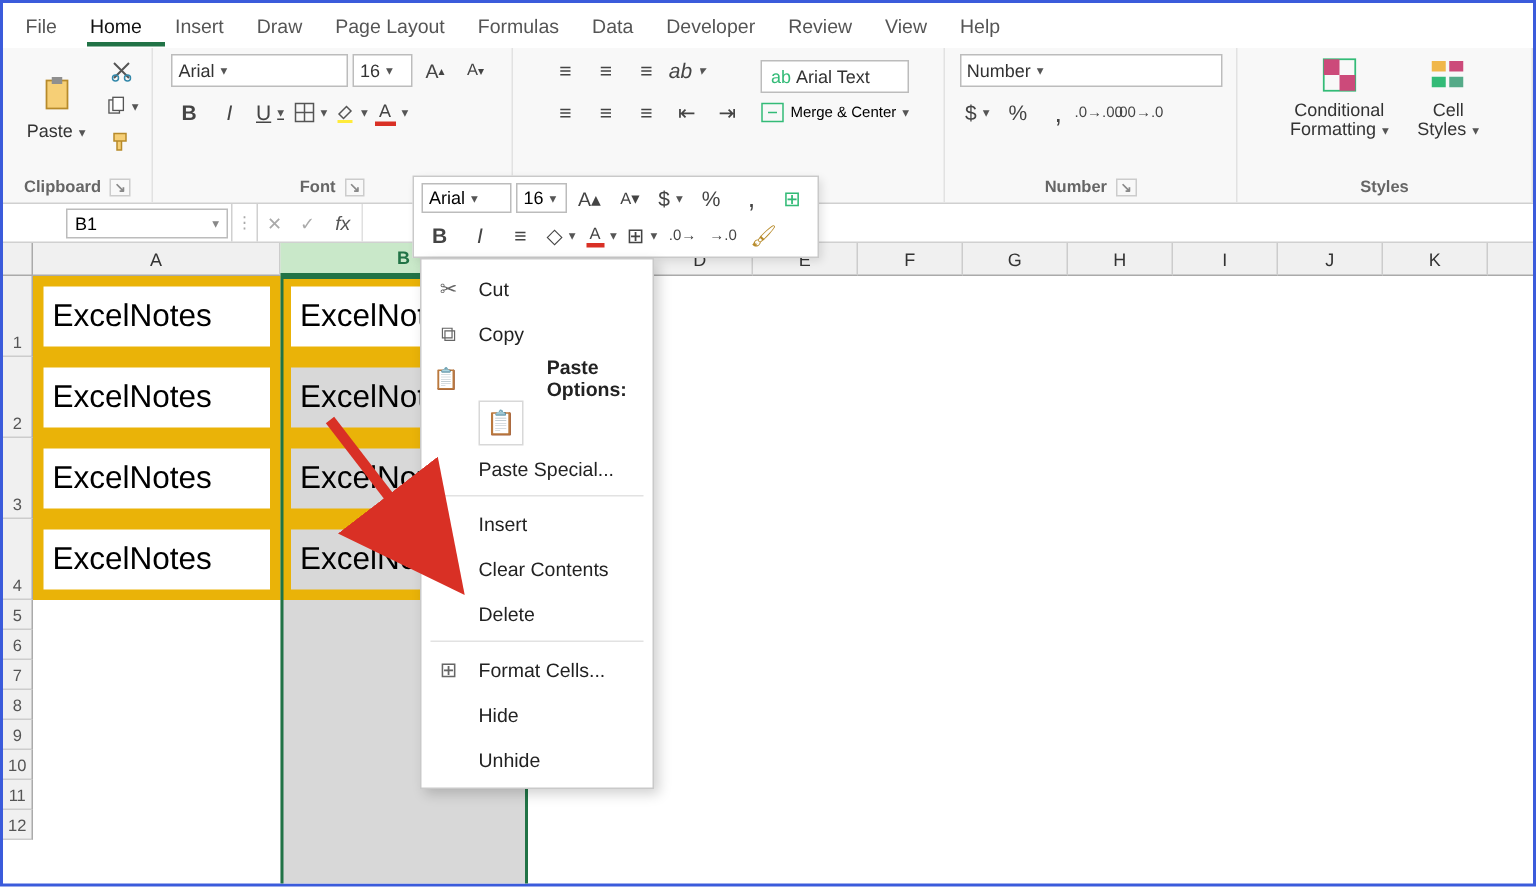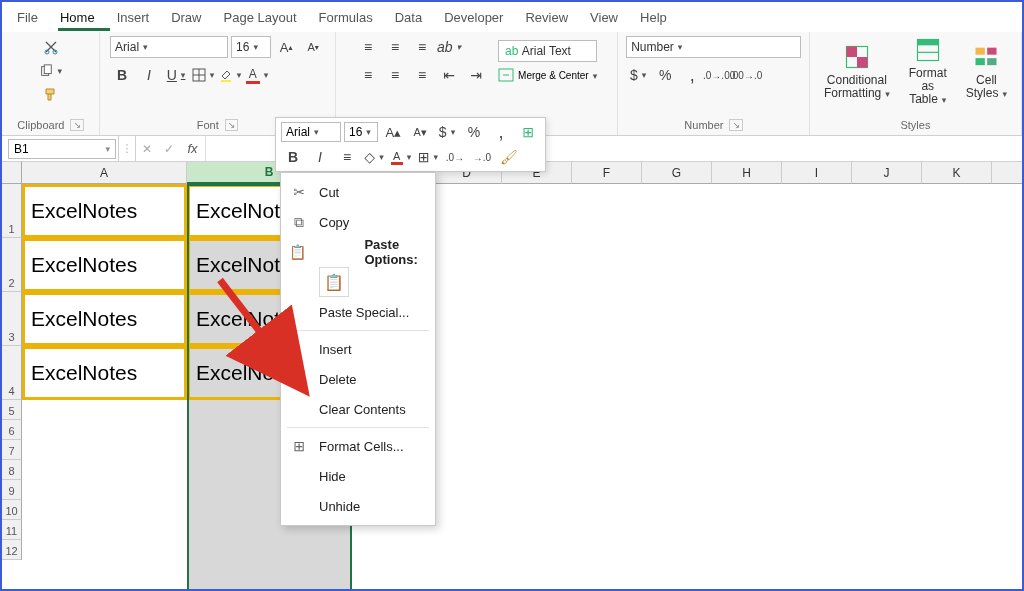--- a/index.html
+++ b/index.html
@@ -8,47 +8,47 @@
 
 .tab-row { display: flex; align-items: center; height: 30px; background: #fff; padding: 0 4px; }
 .tab { padding: 4px 11px; font-size: 13px; color: #555; cursor: default; }
 .tab.active { color: #111; }
 .tab-underline { position: absolute; height: 3px; background: #217346; top: 26px; }
 
 
 .ribbon { display: flex; height: 104px; background: #f8f8f8; border-bottom: 1px solid #d0d0d0; }
 .ribbon-group { display: flex; flex-direction: column; justify-content: space-between; align-items: center; border-right: 1px solid #e2e2e2; padding: 4px 6px 2px; }
 .ribbon-group-inner { display: flex; gap: 4px; align-items: center; }
-.ribbon-group-label { font-size: 11px; color: #666; display: flex; align-items: center; gap: 6px; padding-bottom: 2px; }
+.ribbon-group-label { font-size: 11px; color: #666; display: flex; align-items: center; gap: 6px; padding-bottom: 2px; font-weight: bold; }
 .tiny-launcher { font-size: 9px; color: #888; border: 1px solid #ccc; padding: 0 2px; line-height: 10px; }
 .rb-col { display: flex; flex-direction: column; gap: 2px; }
 .rb-row { display: flex; gap: 3px; align-items: center; }
 .icon-btn { width: 24px; height: 22px; display: inline-flex; align-items: center; justify-content: center; color: #444; font-size: 14px; }
 .sel { border: 1px solid #bcbcbc; background: #fff; font-size: 12px; color: #333; height: 22px; display: inline-flex; align-items: center; padding: 0 4px; }
 .chev::after { content: "▾"; font-size: 9px; color: #555; margin-left: 4px; }
 .big-btn { display: flex; flex-direction: column; align-items: center; justify-content: center; gap: 3px; padding: 0 8px; font-size: 12px; color: #333; }
 .big-btn svg { width: 28px; height: 28px; }
 .multiline { font-size: 12px; text-align: center; line-height: 1.1; }
 
 
-.fx-row { display: flex; align-items: center; height: 26px; border-bottom: 1px solid #d0d0d0; background: #fff; }
+.fx-row { display: flex; align-items: center; height: 26px; border-bottom: 1px solid #d0d0d0; background: #fff; padding-left: 36px; }
 .name-box { width: 108px; border: 1px solid #bcbcbc; margin: 0 2px 0 6px; height: 20px; font-size: 12px; padding: 0 5px; display: flex; align-items: center; justify-content: space-between; }
 .fx-spacer { width: 18px; border-left: 1px solid #d0d0d0; border-right: 1px solid #d0d0d0; height: 100%; display: flex; align-items: center; justify-content: center; color: #aaa; font-size: 11px; }
 .fx-btn { width: 22px; text-align: center; color: #aaa; font-size: 12px; }
 .fx-label { width: 26px; text-align: center; font-style: italic; color: #555; font-size: 13px; border-right: 1px solid #e0e0e0; height: 100%; display: flex; align-items: center; justify-content: center; }
 .fx-input { flex: 1; height: 100%; }
 
 
 .grid { position: relative; }
 .colhdr { position: absolute; top: 0; height: 22px; background: #f0f0f0; border-right: 1px solid #ccc; border-bottom: 1px solid #aaa; font-size: 12px; color: #333; display: flex; align-items: center; justify-content: center; }
 .colhdr.selected { background: #c9e8c9; border-bottom: 2px solid #217346; color: #217346; font-weight: 600; }
 .rowhdr { position: absolute; left: 0; width: 20px; background: #f0f0f0; border-bottom: 1px solid #ccc; border-right: 1px solid #aaa; font-size: 11px; color: #555; display: flex; align-items: flex-end; justify-content: center; padding-bottom: 2px; }
 .corner { position: absolute; left: 0; top: 0; width: 20px; height: 22px; background: #f0f0f0; border-right: 1px solid #aaa; border-bottom: 1px solid #aaa; }
 .cell { position: absolute; background: #fff; border-right: 1px solid #e0e0e0; border-bottom: 1px solid #e0e0e0; font-family: Arial; font-size: 21px; color: #000; display: flex; align-items: center; padding: 0 6px; }
-.cell.bordered { border: 3px solid #eab308; }
+.cell.bordered { border: 7px solid #eab308; }
 .col-selected { position: absolute; background: #d8d8d8; }
 .sel-outline { position: absolute; border: 2px solid #217346; pointer-events: none; }
 
 
 .mini-toolbar { position: absolute; background: #fff; border: 1px solid #c9c9c9; box-shadow: 2px 2px 6px rgba(0,0,0,0.12); padding: 3px 5px; display: flex; flex-direction: column; gap: 3px; }
 .mini-row { display: flex; gap: 3px; align-items: center; }
 .mini-sel { border: 1px solid #bcbcbc; font-size: 12px; padding: 1px 4px; display: inline-flex; align-items: center; height: 20px; }
 
 
 .ctx { position: absolute; width: 156px; background: #fff; border: 1px solid #c9c9c9; box-shadow: 3px 3px 8px rgba(0,0,0,0.18); padding: 4px 0; }
@@ -78,20 +78,27 @@
   <div class="tab">Review</div>
   <div class="tab">View</div>
   <div class="tab">Help</div>
   <div class="tab-underline" style="left:56px;width:52px;"></div>
 </div>
 
 <div class="ribbon">
 
   <div class="ribbon-group" style="width:100px">
     <div class="ribbon-group-inner">
+      <div class="big-btn">
+        <svg viewBox="0 0 24 24">
+            <rect x="6" y="4" width="12" height="16" fill="#f6cf76" stroke="#b78a2a"></rect>
+            <rect x="9" y="2" width="6" height="4" fill="#8f8f8f"></rect>
+          </svg>
+        <span class="chev">Paste</span>
+      </div>
       <div class="rb-col">
         <span class="icon-btn">
             <svg width="16" height="16" viewBox="0 0 16 16">
               <path d="M3 3 L13 13 M13 3 L3 13" stroke="#555" stroke-width="1.3"></path>
               <circle cx="4" cy="13" r="2" fill="none" stroke="#38a"></circle>
               <circle cx="12" cy="13" r="2" fill="none" stroke="#38a"></circle>
             </svg>
           </span>
         <span class="icon-btn chev">
             <svg width="14" height="14" viewBox="0 0 16 16">
@@ -204,28 +211,20 @@
 
   <div class="ribbon-group" style="flex:1">
     <div class="rb-row">
       <div class="big-btn">
         <svg viewBox="0 0 24 24">
             <rect x="3" y="3" width="18" height="18" fill="none" stroke="#3b7"></rect>
             <rect x="3" y="3" width="9" height="9" fill="#cc4a7a"></rect>
             <rect x="12" y="12" width="9" height="9" fill="#cc4a7a"></rect>
           </svg>
         <div class="multiline"><span>Conditional</span><br><span class="chev">Formatting</span></div>
-      </div>
-      <div class="big-btn">
-        <svg viewBox="0 0 24 24">
-            <rect x="3" y="3" width="18" height="18" fill="none" stroke="#3b7"></rect>
-            <rect x="3" y="3" width="18" height="5" fill="#3b7"></rect>
-            <line x1="3" y1="14" x2="21" y2="14" stroke="#3b7"></line>
-          </svg>
-        <div class="multiline"><span>Format as</span><br><span class="chev">Table</span></div>
       </div>
       <div class="big-btn">
         <svg viewBox="0 0 24 24">
             <rect x="3" y="4" width="8" height="6" fill="#f0b74a"></rect>
             <rect x="13" y="4" width="8" height="6" fill="#cc4a7a"></rect>
             <rect x="3" y="13" width="8" height="6" fill="#3b7"></rect>
             <rect x="13" y="13" width="8" height="6" fill="#5a8"></rect>
           </svg>
         <div class="multiline"><span>Cell</span><br><span class="chev">Styles</span></div>
       </div>
@@ -342,25 +341,25 @@
       <span class="mico"></span>
       <span>Paste Special...</span>
     </div>
   <div class="ctx-sep"></div>
   <div class="ctx-item">
       <span class="mico"></span>
       <span>Insert</span>
     </div>
   <div class="ctx-item">
       <span class="mico"></span>
+      <span>Clear Contents</span>
+    </div>
+  <div class="ctx-item">
+      <span class="mico"></span>
       <span>Delete</span>
-    </div>
-  <div class="ctx-item">
-      <span class="mico"></span>
-      <span>Clear Contents</span>
     </div>
   <div class="ctx-sep"></div>
   <div class="ctx-item">
       <span class="mico">⊞</span>
       <span>Format Cells...</span>
     </div>
   <div class="ctx-item">
       <span class="mico"></span>
       <span>Hide</span>
     </div>

